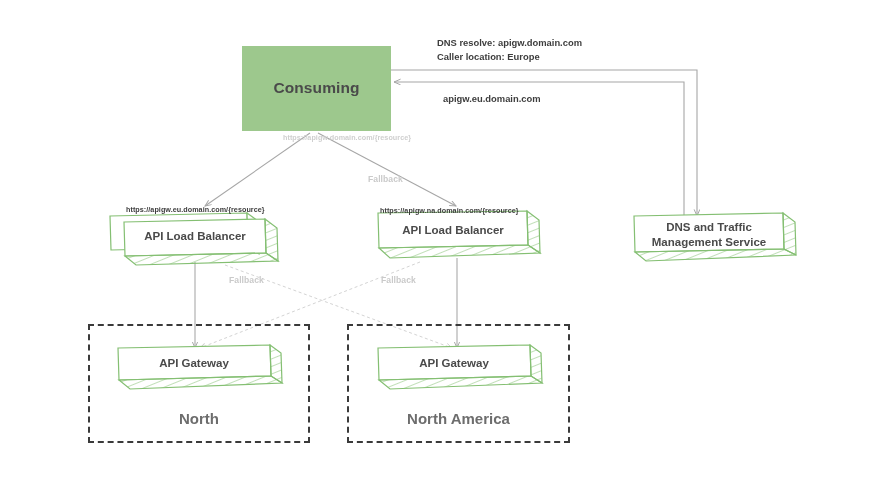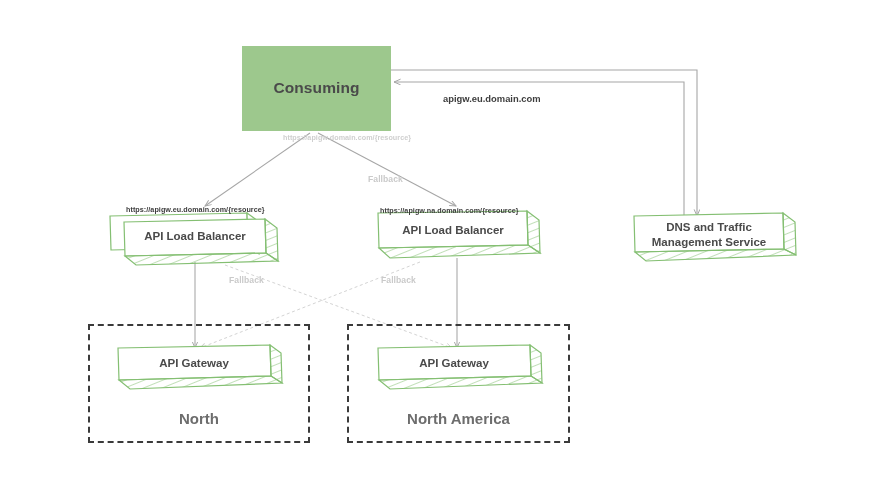--- a/index.html
+++ b/index.html
@@ -202,20 +202,22 @@
     </g>
   </svg>
 
   <div class="layer" id="node-layer">
 
     <div class="consumer-box">
       <div class="line">Consuming</div>
     </div>
 
     <div class="annotation" style="left:437px; top:36px;">
+      <div>DNS resolve: apigw.domain.com</div>
+      <div>Caller location: Europe</div>
     </div>
 
     <div class="annotation" style="left:443px; top:92px;">apigw.eu.domain.com</div>
 
     <div class="edge-label faint" style="left:261px; top:133px;padding-left:22px;">https://apigw.domain.com/{resource}</div>
 
     <div class="edge-label fallback" style="left:368px; top:174px;">Fallback</div>
 
     <div class="edge-label" style="left:126px; top:205px;">https://apigw.eu.domain.com/{resource}</div>
 

